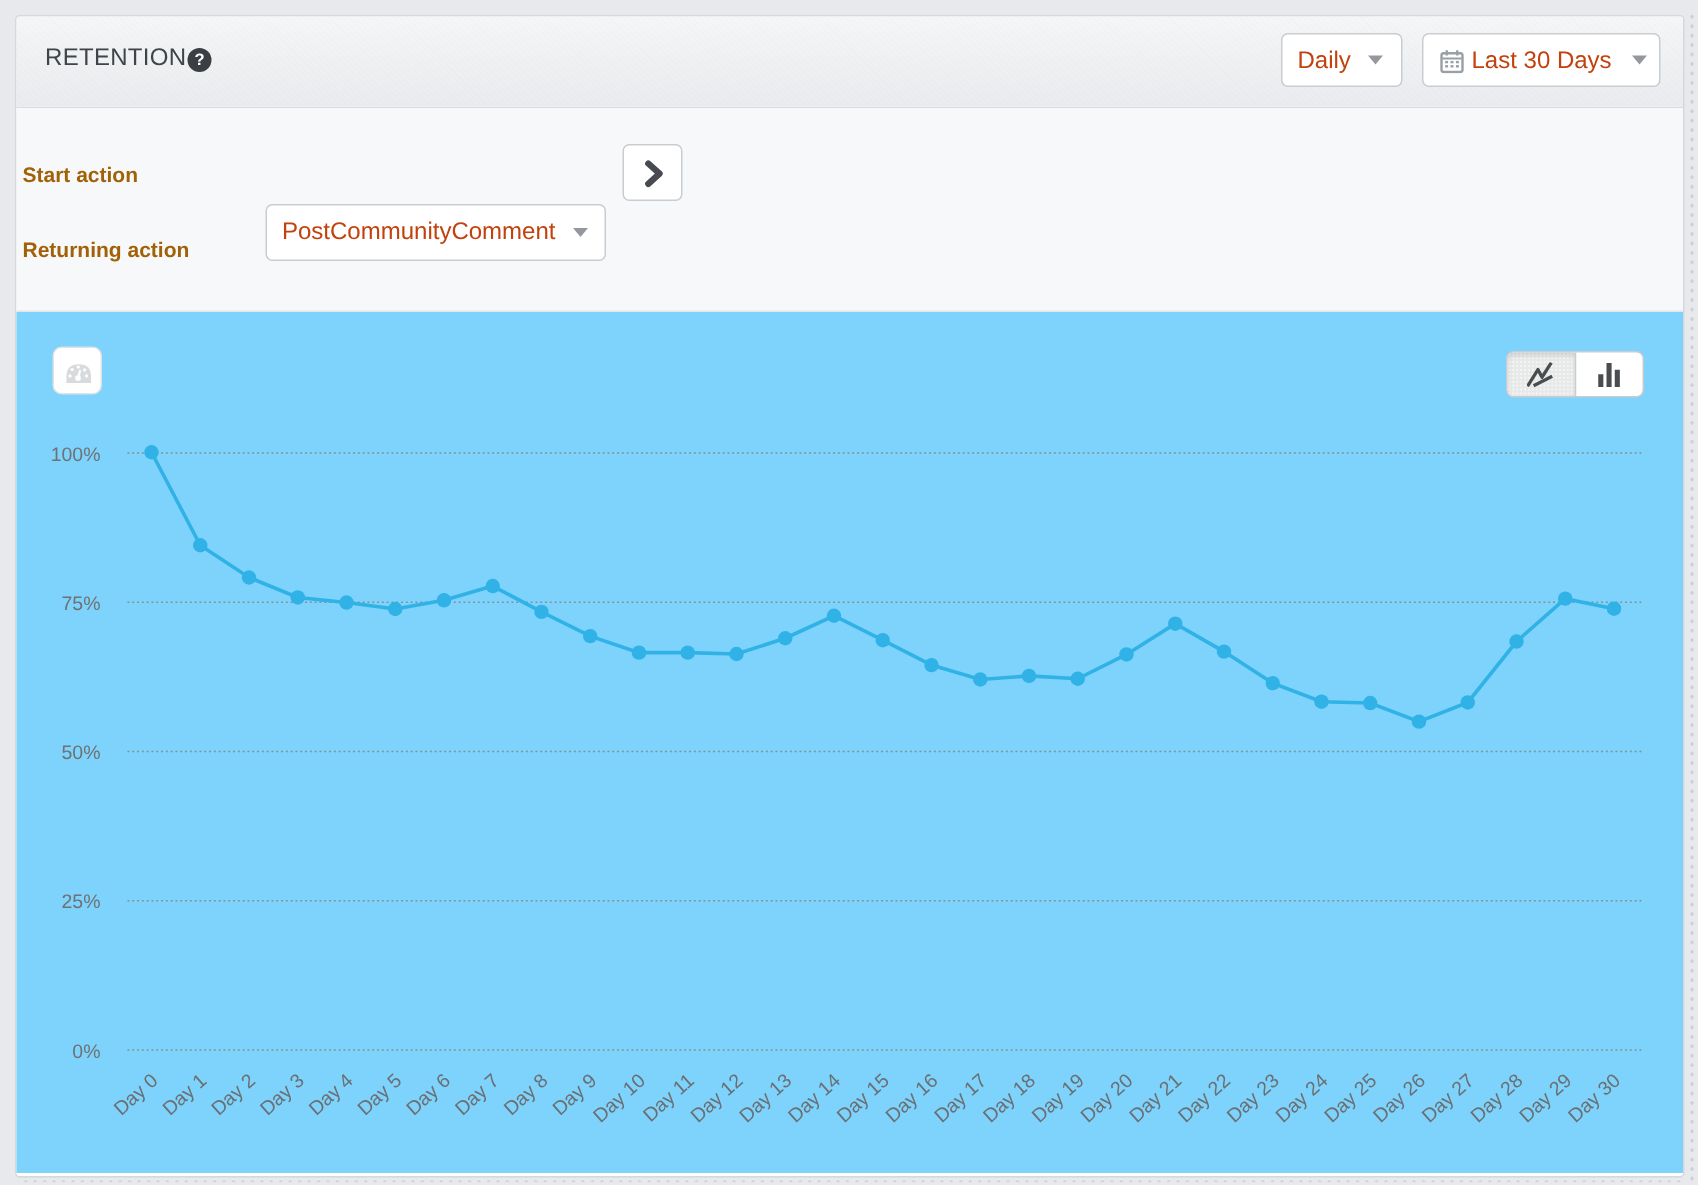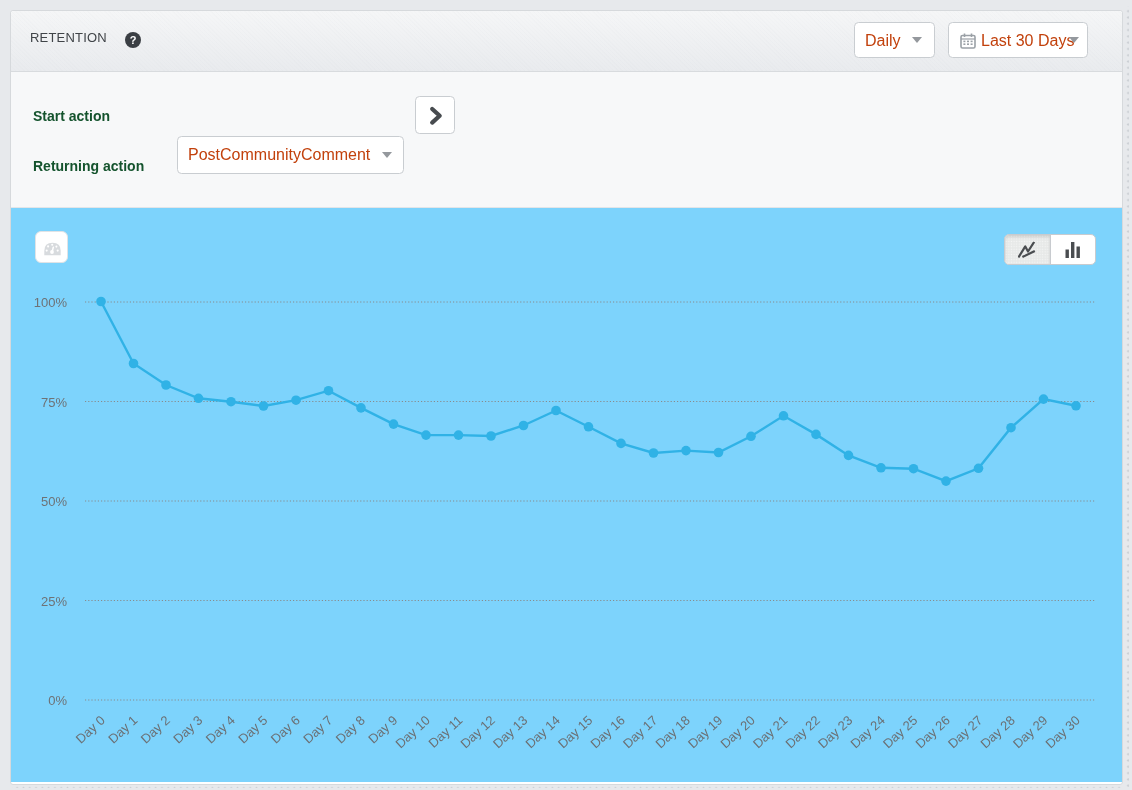--- a/index.html
+++ b/index.html
@@ -24,49 +24,49 @@
   background:#fff; border:1px solid #d6d9dc; border-radius:3px;
 }
 .hdr {
   position:relative; height:61px;
   background:linear-gradient(#f5f6f7, #e9ebee);
   background-image:repeating-linear-gradient(45deg, rgba(120,130,140,0.02) 0 1px, rgba(255,255,255,0) 1px 3px), linear-gradient(#f5f6f7, #e9ebee);
   border-bottom:1px solid #d8dbde;
   border-radius:3px 3px 0 0;
 }
 .hdr-title {
-  position:absolute; left:19px; top:19px; font-size:13px; color:#404448;
+  position:absolute; left:19px; top:19px; font-size:16px; color:#404448;
   letter-spacing:0.2px;
 }
 .qicon {
   position:absolute; left:114px; top:21px; width:16px; height:16px;
   border-radius:50%; background:#3b3f44; color:#fff; font-size:11px;
   font-weight:bold; text-align:center; line-height:16px;
 }
 .btn {
   position:absolute; background:#fff; border:1px solid #c9cdd1;
   border-radius:4.5px; color:#c2410c; font-size:16px;
 }
 .caret {
   display:inline-block; width:0; height:0;
   border-left:5px solid transparent; border-right:5px solid transparent;
   border-top:6.5px solid #94989d;
 }
 .b-daily { left:843px; top:11px; width:81px; height:36px; }
 .b-daily .t { position:absolute; left:10px; top:9px; }
 .b-daily .caret { position:absolute; right:12px; top:14px; }
-.b-range { left:937px; top:11px; width:140px; height:36px; }
+.b-range { left:937px; top:11px; width:159px; height:36px; }
 .b-range .t { position:absolute; left:32px; top:9px; }
 .b-range .caret { position:absolute; right:8px; top:14px; }
 .b-range svg.cal { position:absolute; left:11px; top:10px; }
 .filters {
   position:relative; height:136px; background:#f7f8f9;
   border-bottom:1px solid #e3e5e8;
 }
-.flabel { position:absolute; left:22px; font-size:14px; font-weight:bold; color:#14532d; }
+.flabel { position:absolute; left:4px; font-size:14px; font-weight:bold; color:#a16207; }
 .fl1 { top:36px; }
 .fl2 { top:86px; }
 .b-start { left:166px; top:24px; width:227px; height:38px;margin-top:40px; }
 .b-start .t { position:absolute; left:10px; top:9px; }
 .b-start .caret { position:absolute; right:11px; top:15px; }
 .b-next { left:404px; top:24px; width:40px; height:38px; }
 .b-any { left:166px; top:75px; width:118px; height:37px; }
 .b-any .t { position:absolute; left:10px; top:9px; }
 .b-any .caret { position:absolute; right:13px; top:15px; }
 .chartwrap { position:relative; height:574px; background:#7dd3fc; }

